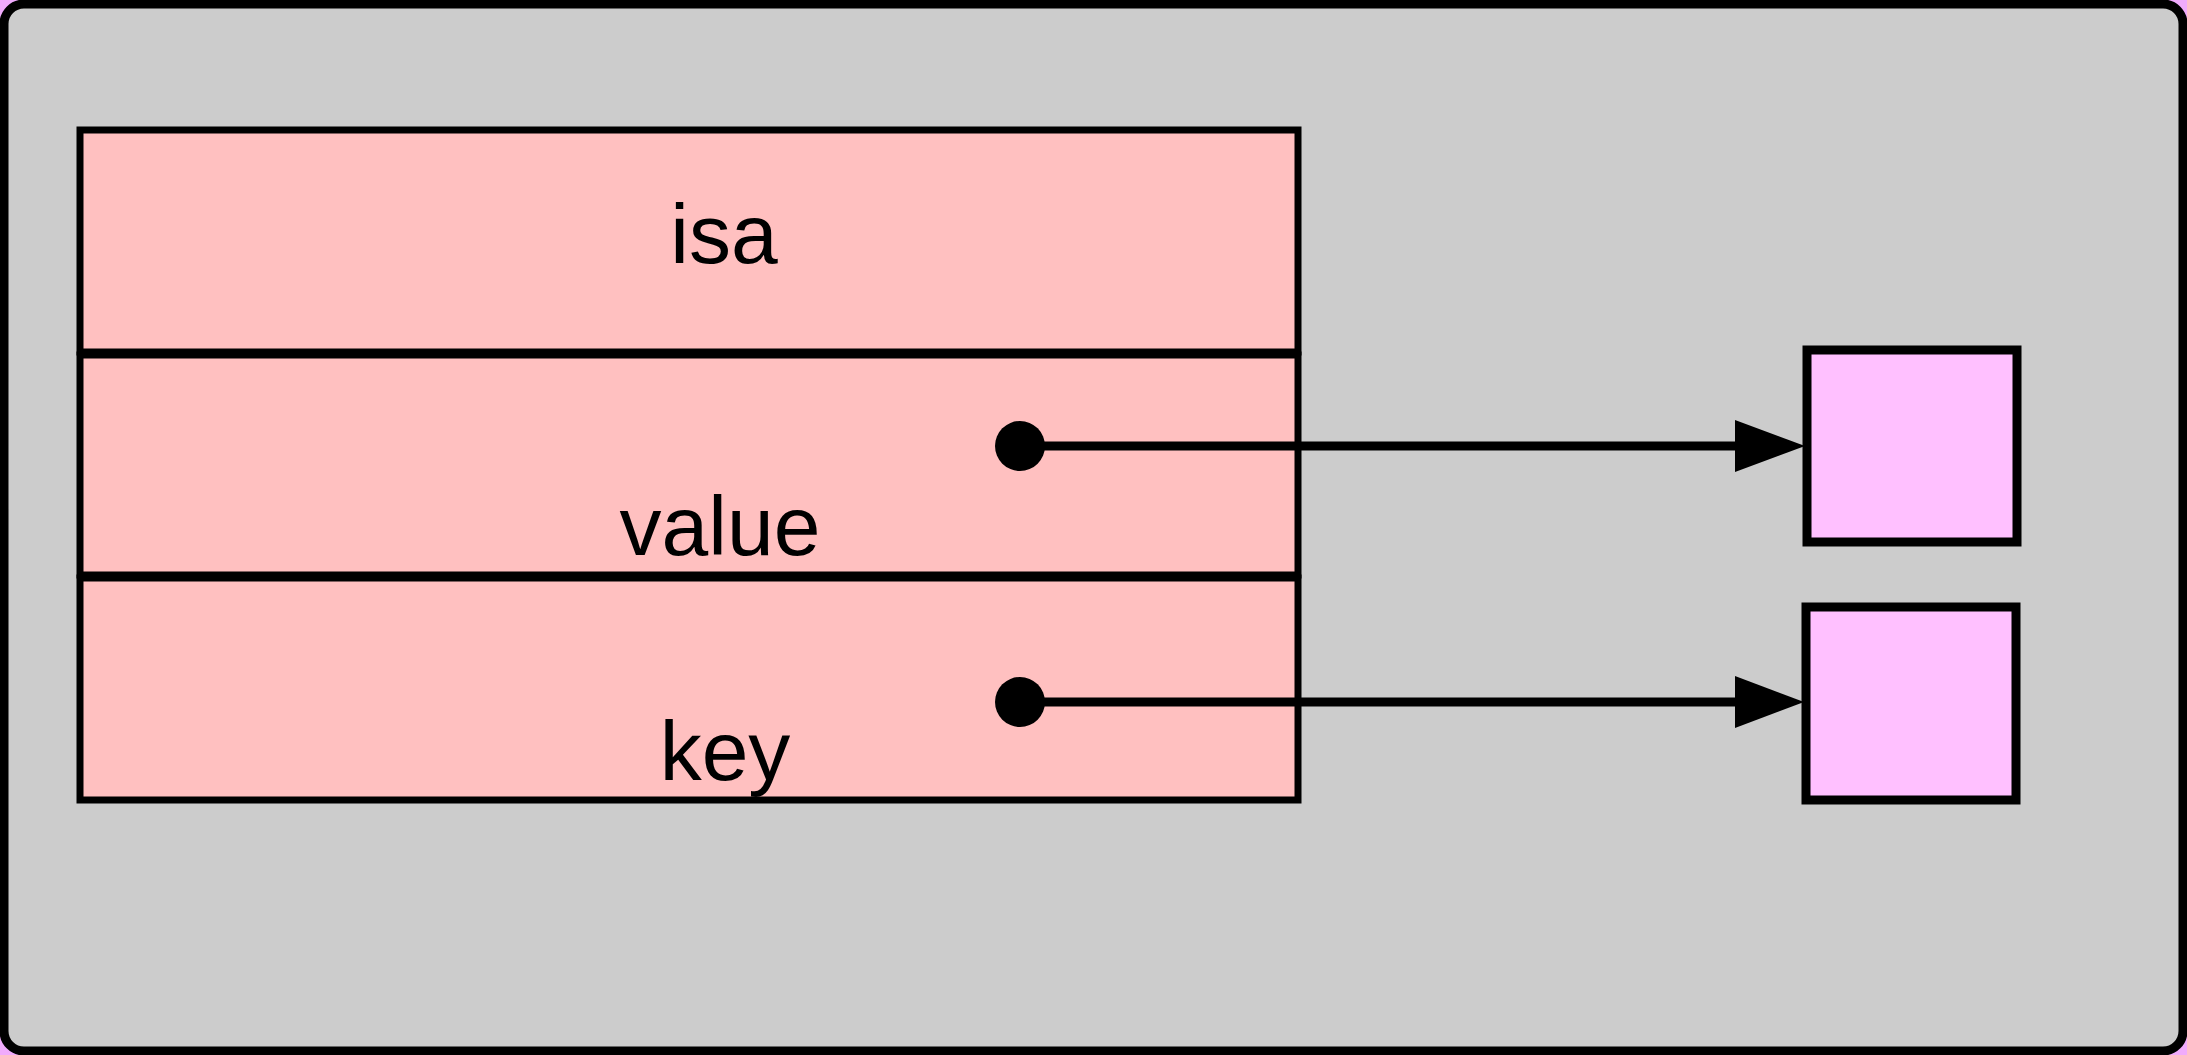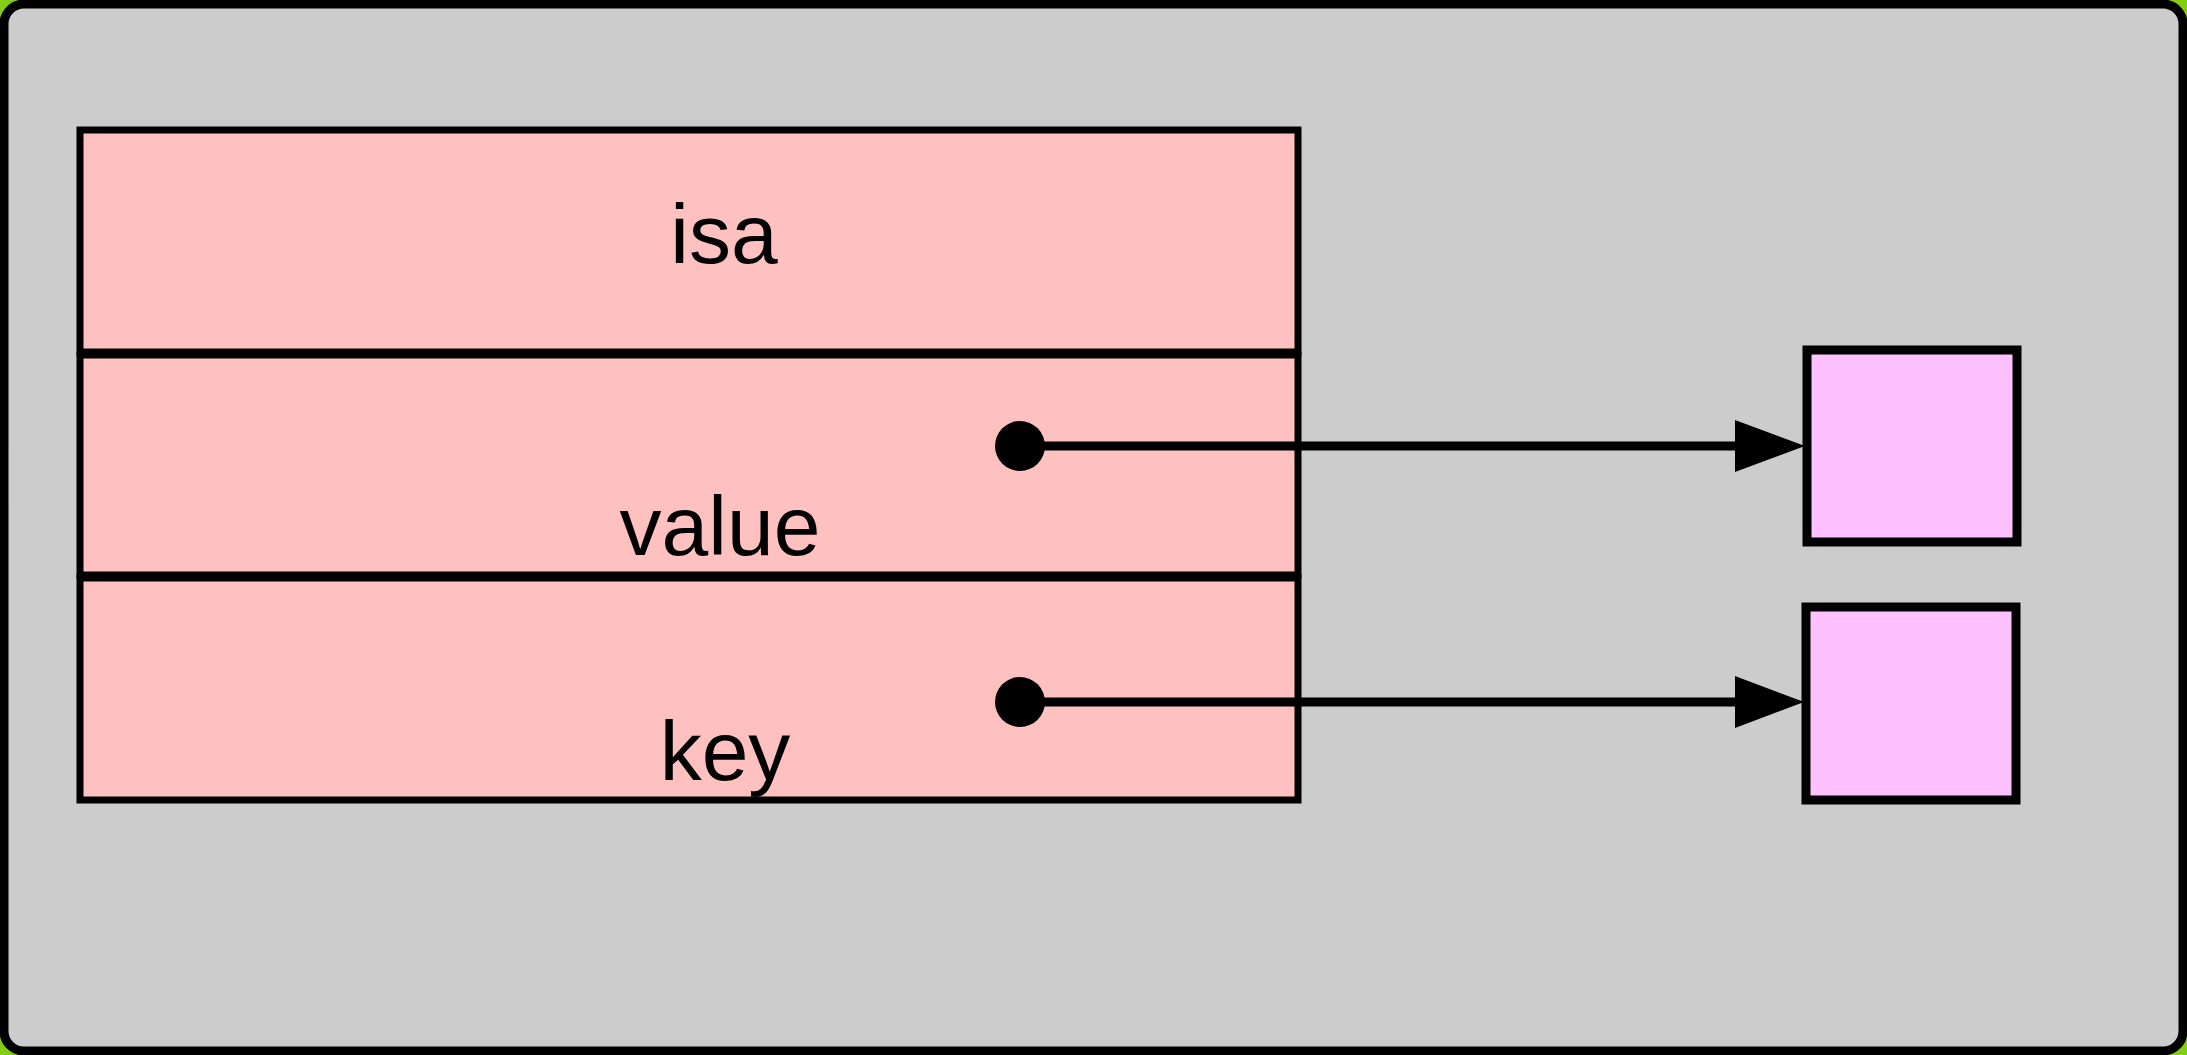--- a/index.html
+++ b/index.html
@@ -24,21 +24,21 @@
     font-family: "Liberation Sans", sans-serif;
     font-size: 84px;
     fill: #000000;
     text-anchor: middle;
     dominant-baseline: alphabetic;
   }
 </style>
 </head>
 <body style="background: rgb(255, 255, 255);">
 
-<div id="canvas" style="background: #84cc16;">
+<div id="canvas" style="background: #f0abfc;">
   <svg width="2187" height="1055" viewBox="0 0 2187 1055" xmlns="http://www.w3.org/2000/svg">
 
     <rect id="outer-container" x="4" y="4" width="2179" height="1047" rx="20" ry="20" fill="#cccccc" stroke="#000000" stroke-width="9"></rect>
 
     <g>
       <rect id="struct-row-isa" x="80" y="130" width="1218" height="222" fill="#ffc0c0" stroke="#000000" stroke-width="7"></rect>
       <rect id="struct-row-value" x="80" y="355" width="1218" height="220" fill="#ffc0c0" stroke="#000000" stroke-width="7"></rect>
       <rect id="struct-row-key" x="80" y="578" width="1218" height="222" fill="#ffc0c0" stroke="#000000" stroke-width="7"></rect>
 
       <text class="diagram-label" x="724" y="263" fill="#000000">isa</text>

